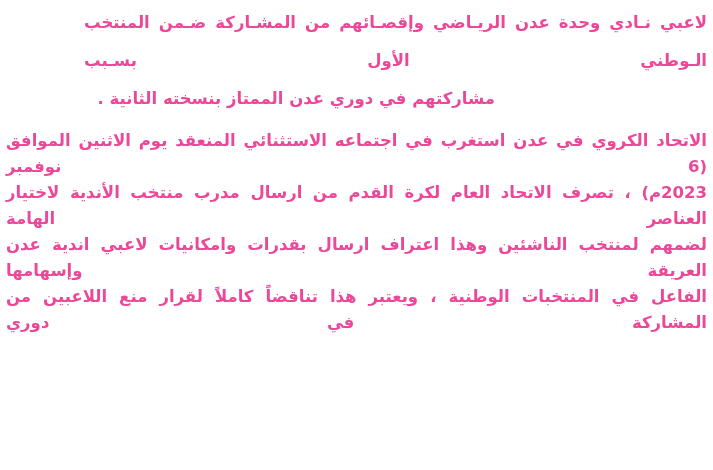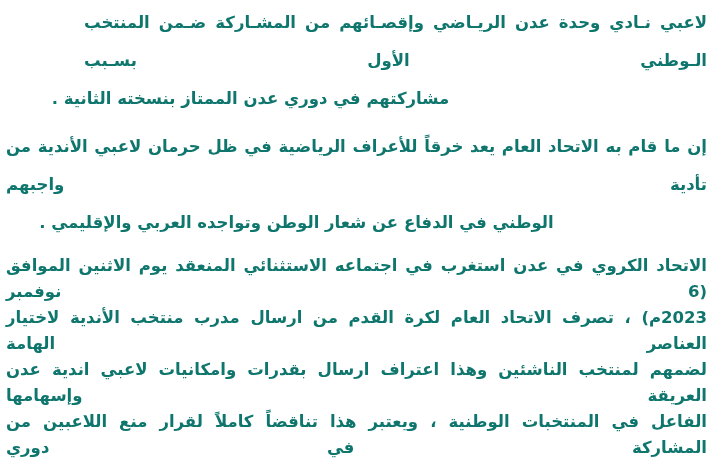--- a/index.html
+++ b/index.html
@@ -11,35 +11,35 @@
     background: #ffffff;
   }
   .page {
     box-sizing: border-box;
     width: 713px;
     height: 444px;
     direction: rtl;
     unicode-bidi: embed;
     font-family: "DejaVu Sans", sans-serif;
     font-weight: bold;
-    color: #0f766e;
+    color: #ec4899;
     font-size: 16.5px;
     padding: 4px 6px 0 6px;
     background: #ffffff;
   }
   .para { margin: 0; }
   .line { text-align: right; }
   
   .full {
     text-align: justify;
     text-align-last: justify;
   }
   
   .indent {
-    text-align: center;
+    text-align: right;
     white-space: nowrap;
   }
   .ir220 { padding-right: 212px; }
   .ir126 { padding-right: 120px; }
   .pl80  { padding-left: 78px; }
   .p1 .line, .p2 .line { line-height: 38px; }
   .p3 .line { line-height: 26px; }
   .p1 { margin-bottom: 10px; }
   .p2 { margin-bottom: 11px; }
   .p3 { margin-bottom: 25px; }
@@ -47,24 +47,20 @@
 </head>
 <body>
 
 <div class="page">
 
   <div class="para p1">
     <div class="line full pl80">لاعبي نـادي وحدة عدن الريـاضي وإقصـائهم من المشـاركة ضـمن المنتخب الـوطني الأول بسـبب</div>
     <div class="line indent ir220">مشاركتهم في دوري عدن الممتاز بنسخته الثانية .</div>
   </div>
 
-  <div class="para p2">
-    <div class="line full">إن ما قام به الاتحاد العام يعد خرقاً للأعراف الرياضية في ظل حرمان لاعبي الأندية من تأدية واجبهم</div>
-    <div class="line indent ir126">الوطني في الدفاع عن شعار الوطن وتواجده العربي والإقليمي .</div>
-  </div>
 
   <div class="para p3">
     <div class="line full">الاتحاد الكروي في عدن استغرب في اجتماعه الاستثنائي المنعقد يوم الاثنين الموافق (6 نوفمبر</div>
     <div class="line full">2023م) ، تصرف الاتحاد العام لكرة القدم من ارسال مدرب منتخب الأندية لاختيار العناصر الهامة</div>
     <div class="line full">لضمهم لمنتخب الناشئين وهذا اعتراف ارسال بقدرات وامكانيات لاعبي اندية عدن العريقة وإسهامها</div>
     <div class="line full">الفاعل في المنتخبات الوطنية ، ويعتبر هذا تناقضاً كاملاً لقرار منع اللاعبين من المشاركة في دوري</div>
 
   </div>
 
 </div>

